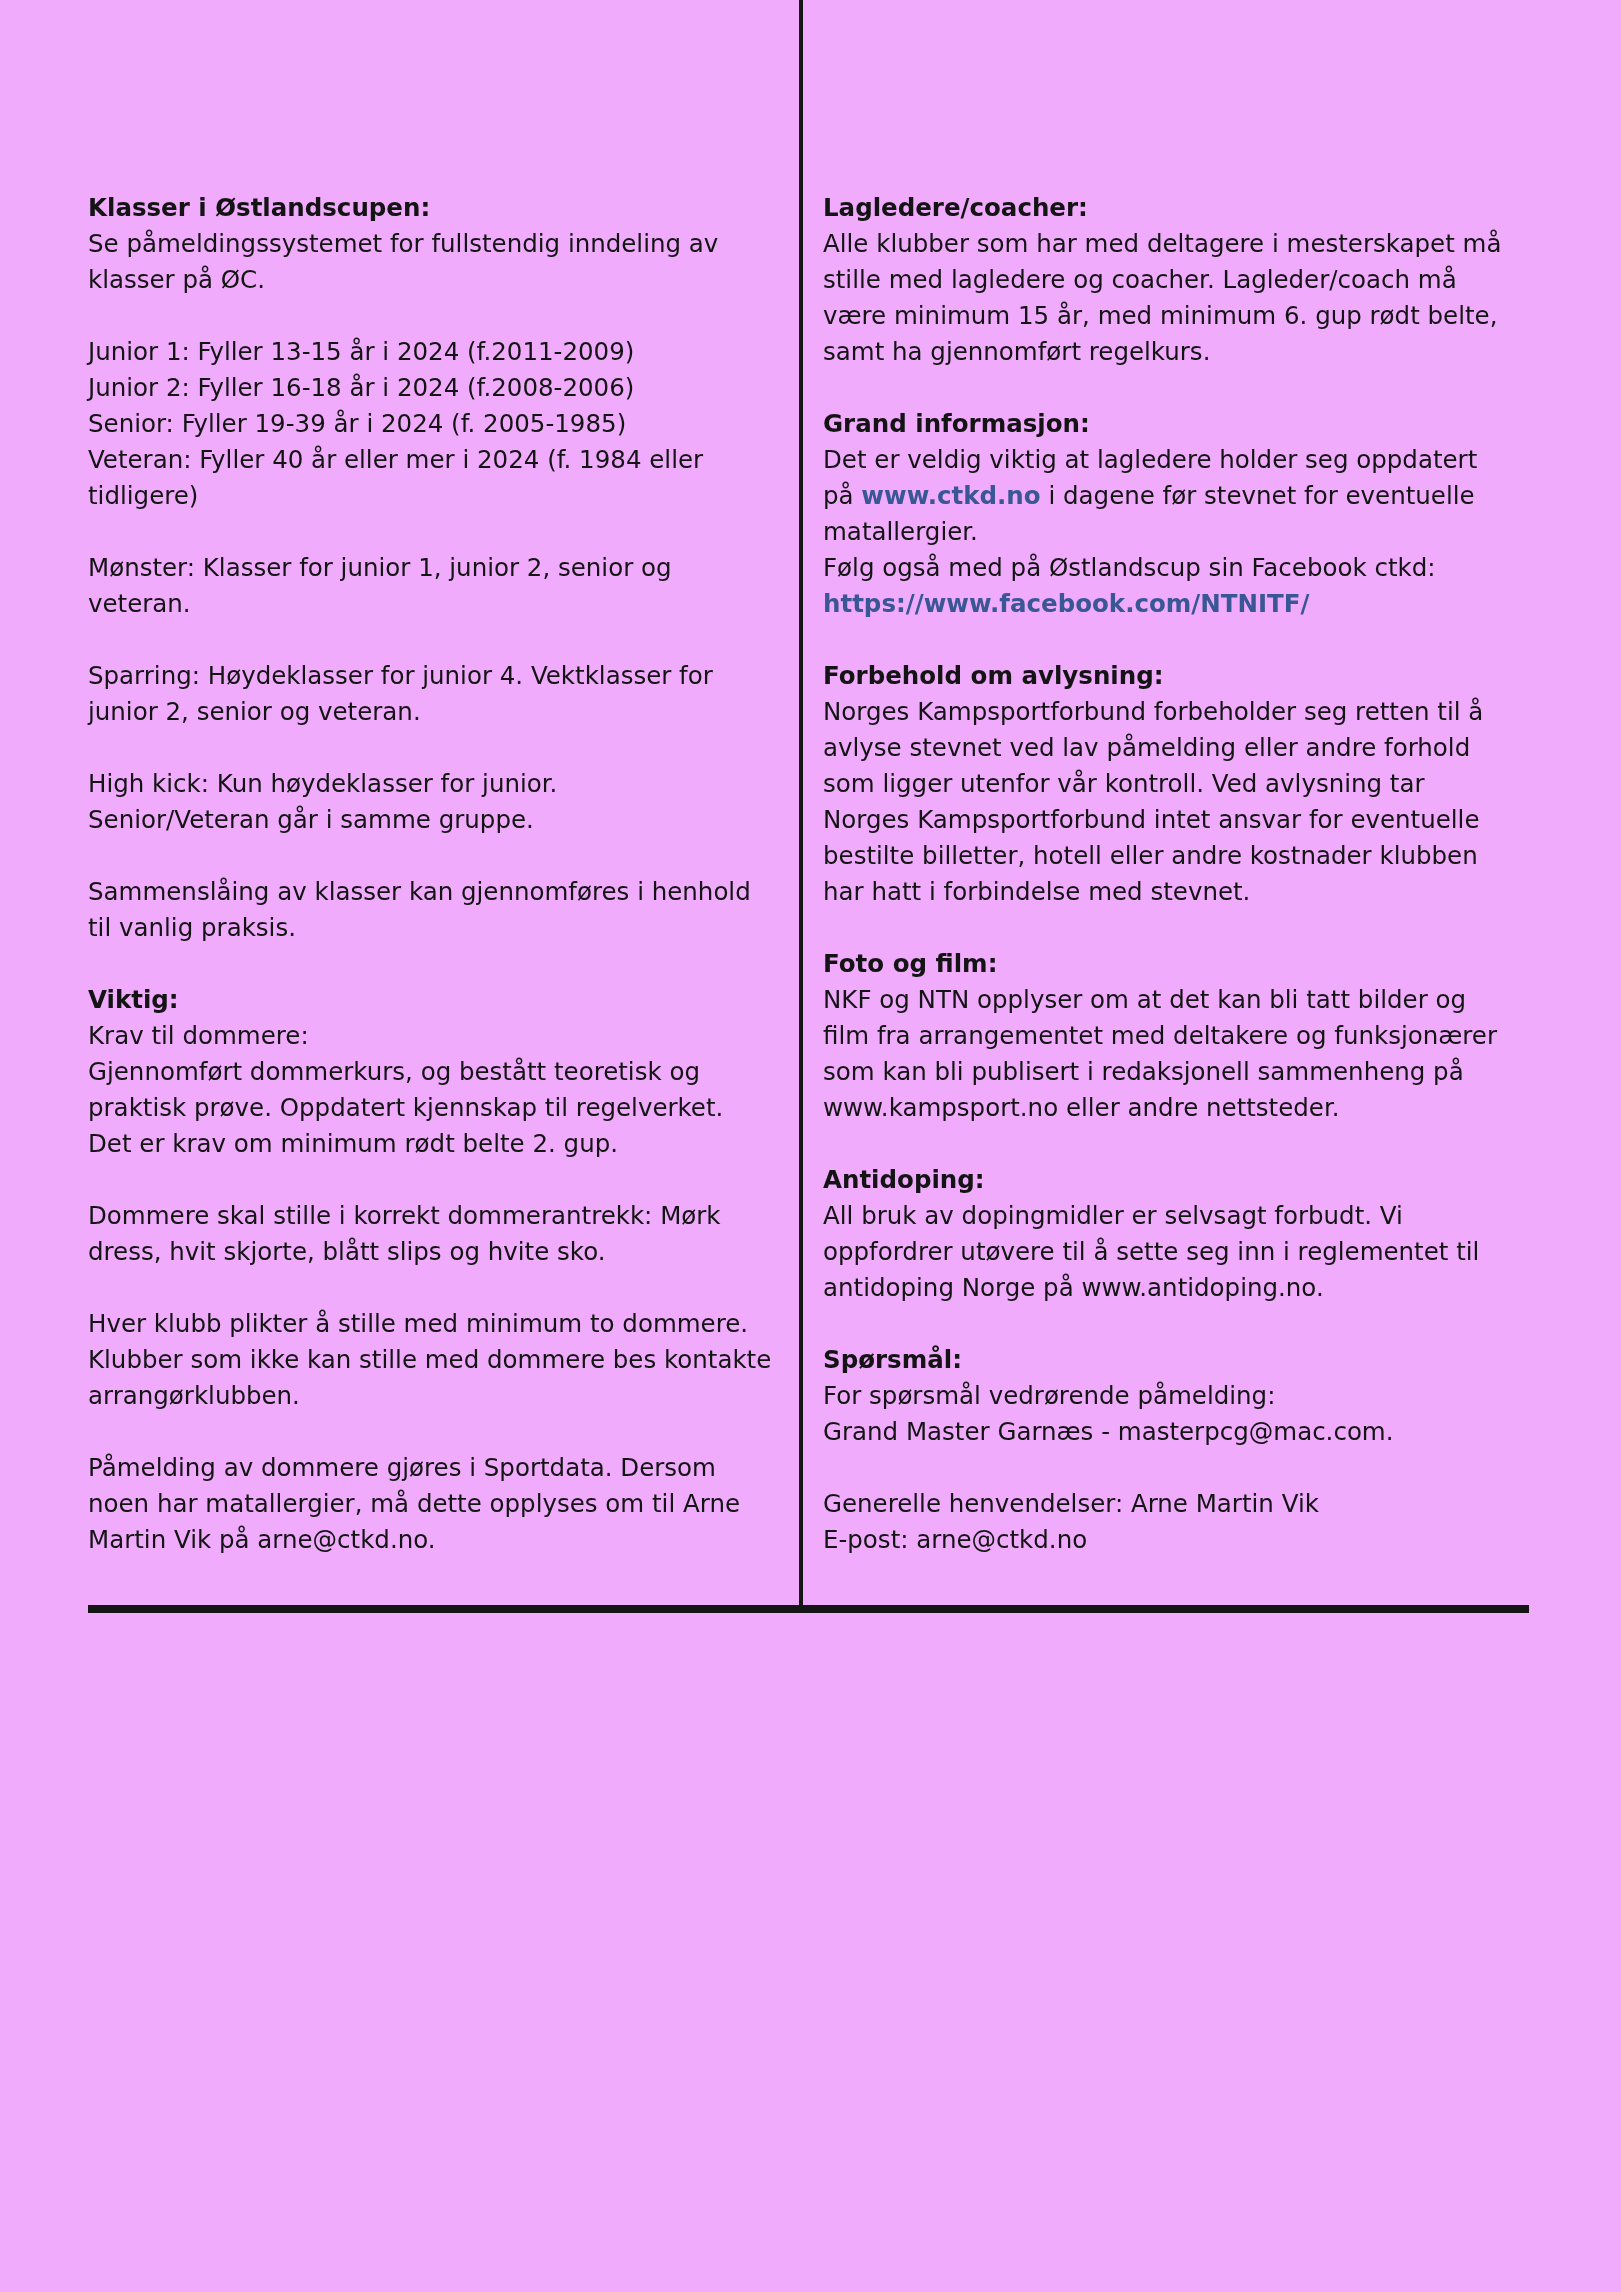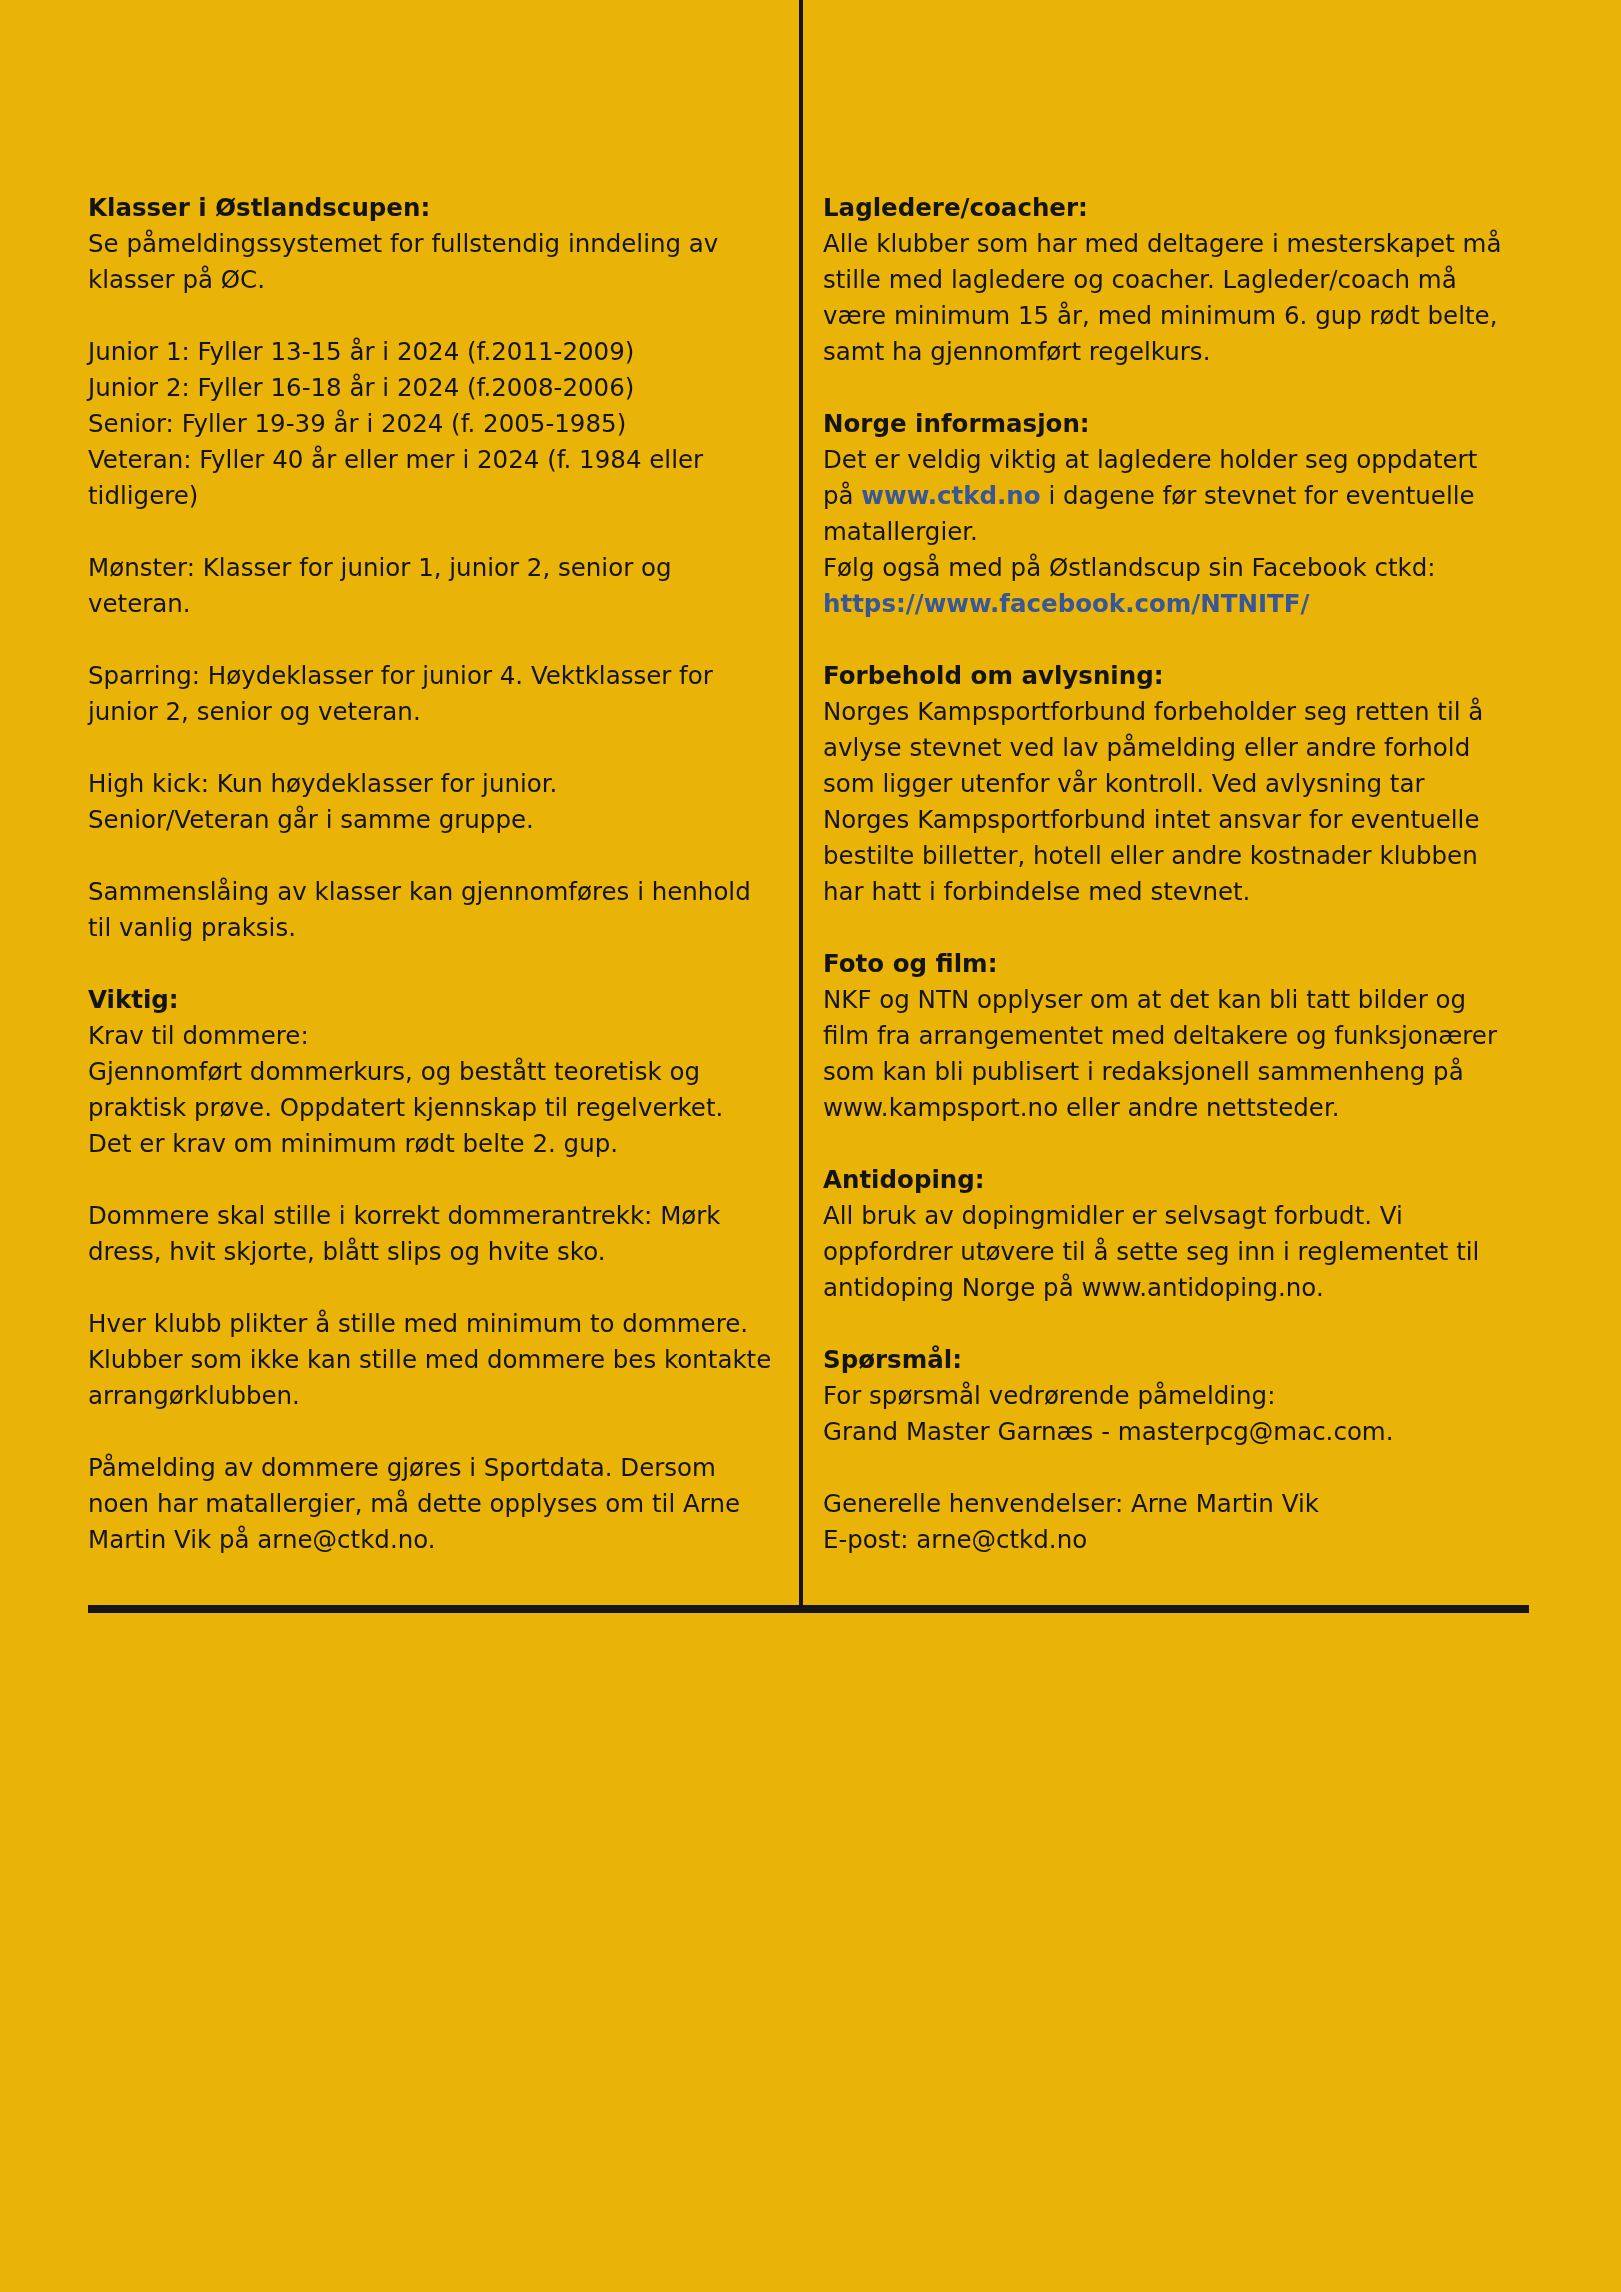--- a/index.html
+++ b/index.html
@@ -1,20 +1,20 @@
 <!DOCTYPE html>
 <html><head>
 <meta charset="utf-8">
 <style>
   html, body { margin: 0; padding: 0; background: #ffffff; }
   .page {
     position: relative;
     width: 1621px;
     height: 2293px;
-    background: #eab308;
+    background: #f0abfc;
     color: #141414;
     font-family: "DejaVu Sans", "Liberation Sans", sans-serif;
     font-size: 24.5px;
     line-height: 36px;
     overflow: hidden;
   }
   .vdivider {
     position: absolute;
     left: 799px;
     top: 0;
@@ -92,21 +92,21 @@
 noen har matallergier, må dette opplyses om til Arne
 Martin Vik på arne@ctkd.no.</p>
   </div>
 
   <div class="col col-right">
     <p class="heading">Lagledere/coacher:</p>
     <p class="para">Alle klubber som har med deltagere i mesterskapet må
 stille med lagledere og coacher. Lagleder/coach må
 være minimum 15 år, med minimum 6. gup rødt belte,
 samt ha gjennomført regelkurs.</p>
-    <p class="heading">Norge informasjon:</p>
+    <p class="heading">Grand informasjon:</p>
     <p class="para"><span>Det er veldig viktig at lagledere holder seg oppdatert</span><br><span>på </span><a class="link">www.ctkd.no</a><span> i dagene før stevnet for eventuelle</span><br><span>matallergier.</span><br><span>Følg også med på Østlandscup sin Facebook ctkd:</span><br><a class="link">https://www.facebook.com/NTNITF/</a></p>
     <p class="heading">Forbehold om avlysning:</p>
     <p class="para">Norges Kampsportforbund forbeholder seg retten til å
 avlyse stevnet ved lav påmelding eller andre forhold
 som ligger utenfor vår kontroll. Ved avlysning tar
 Norges Kampsportforbund intet ansvar for eventuelle
 bestilte billetter, hotell eller andre kostnader klubben
 har hatt i forbindelse med stevnet.</p>
     <p class="heading">Foto og film:</p>
     <p class="para">NKF og NTN opplyser om at det kan bli tatt bilder og

